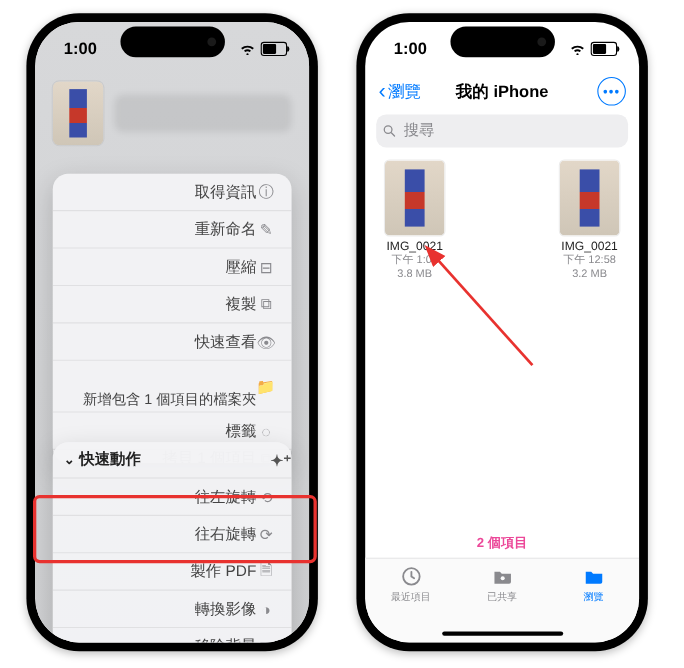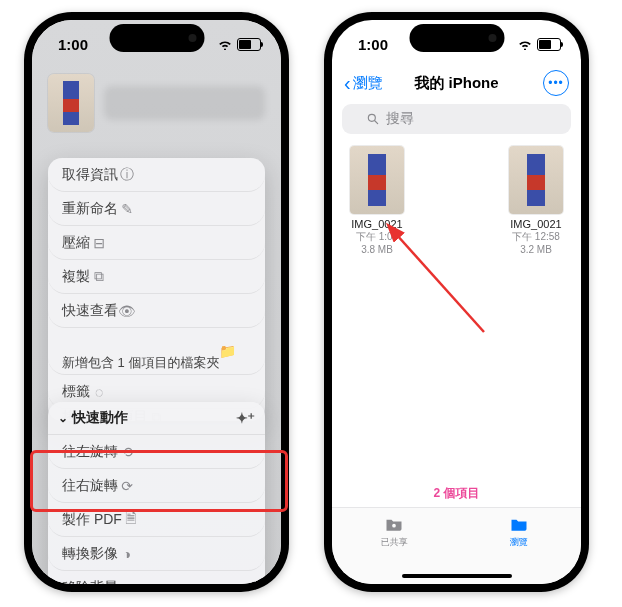--- a/index.html
+++ b/index.html
@@ -72,33 +72,32 @@
   .menu {
     position:absolute; left:16px; right:16px;
     border-radius:14px;
     background: rgba(243,243,245,0.96);
     box-shadow: 0 8px 24px rgba(0,0,0,0.18);
     overflow:hidden;
     font-size:14px; color:#444;
   }
   .menu-a { top:138px; }
   .menu-row {
-    display:flex; align-items:center; justify-content:flex-start;
+    display:flex; align-items:center; justify-content:flex-end;
     padding: 9px 14px; height:15px;
     border-bottom:1px solid rgba(0,0,0,0.07);
-    border-radius:17px;
   }
   .menu-row:last-child{border-bottom:none;}
   .menu-row .ico{ color:#8a8a8e; font-size:14px; width:18px; text-align:center;}
   .menu-row.tight{font-size:13px; line-height:1.2; height:28px;}
   
   .menu-b { top:382px; }
   .menu-b .header-row{
-    display:flex;align-items:center;justify-content:space-between;
-    padding:7px 10px 7px 10px;border-bottom:1px solid rgba(0,0,0,0.08);
+    display:flex;align-items:flex-end;justify-content:space-between;
+    padding:7px 0 7px 10px;border-bottom:1px solid rgba(0,0,0,0.08);
     font-weight:600;color:#222;font-size:14px;
   }
   .menu-b .header-row .chev{font-size:12px;margin-right:4px;font-weight:700;}
   .menu-b .header-row .sparkle{color:#555;font-size:14px;}
   
   .red-box{
     position:absolute; border:3px solid #e8322f; border-radius:6px;
     left:6px; width:252px; top:438px; height:56px; z-index:60;
   }
 
@@ -109,21 +108,21 @@
     display:flex; align-items:center; justify-content:space-between;
     padding: 0 12px; box-sizing:border-box; color:#007aff; font-size:15px;
   }
   .nav-back{display:flex;align-items:center;gap:2px;font-size:15px;}
   .nav-title{position:absolute;left:0;right:0;text-align:center;color:#000;font-weight:600;font-size:15px;pointer-events:none;}
   .nav-more{width:24px;height:24px;border:1.5px solid #007aff;border-radius:50%;display:flex;align-items:center;justify-content:center;font-size:12px;letter-spacing:1px;}
   
   .search-bar{
     position:absolute; top:84px; left:10px; right:10px; height:30px;
     background:#eeeef0; border-radius:9px;
-    display:flex; align-items:center; gap:6px; padding:0 24px;
+    display:flex; align-items:center; gap:6px; padding:0 5px;
     color:#8a8a8e; font-size:14px;
   }
   .file-grid{
     position:absolute; top:126px; left:14px; right:14px;
     display:flex; gap:18px;justify-content:space-between;
   }
   .file-item{ width:62px; text-align:center; }
   .file-thumb{
     width:54px;height:68px;border-radius:4px;margin:0 auto 4px;
     background:
@@ -288,20 +287,27 @@
         <div class="file-meta">3.2 MB</div>
       </div>
     </div>
 
     <div class="item-count">2 個項目</div>
 
     <div class="bottom-bar">
       <div class="tab-row">
         <div class="tab">
           <svg class="i" viewBox="0 0 24 24">
+              <circle cx="12" cy="12" r="9" fill="none" stroke="#8a8a8e" stroke-width="2"></circle>
+              <path d="M12 7v5l3 2" stroke="#8a8a8e" stroke-width="2" fill="none" stroke-linecap="round"></path>
+            </svg>
+          <span>最近項目</span>
+        </div>
+        <div class="tab">
+          <svg class="i" viewBox="0 0 24 24">
               <path d="M3 7h6l2 2h10v9a2 2 0 01-2 2H3z" fill="#8a8a8e"></path>
               <circle cx="12" cy="14" r="2.2" fill="#fafafa"></circle>
             </svg>
           <span>已共享</span>
         </div>
         <div class="tab active">
           <svg class="i" viewBox="0 0 24 24">
               <path d="M3 7h6l2 2h10v9a2 2 0 01-2 2H3z" fill="#007aff"></path>
             </svg>
           <span>瀏覽</span>

